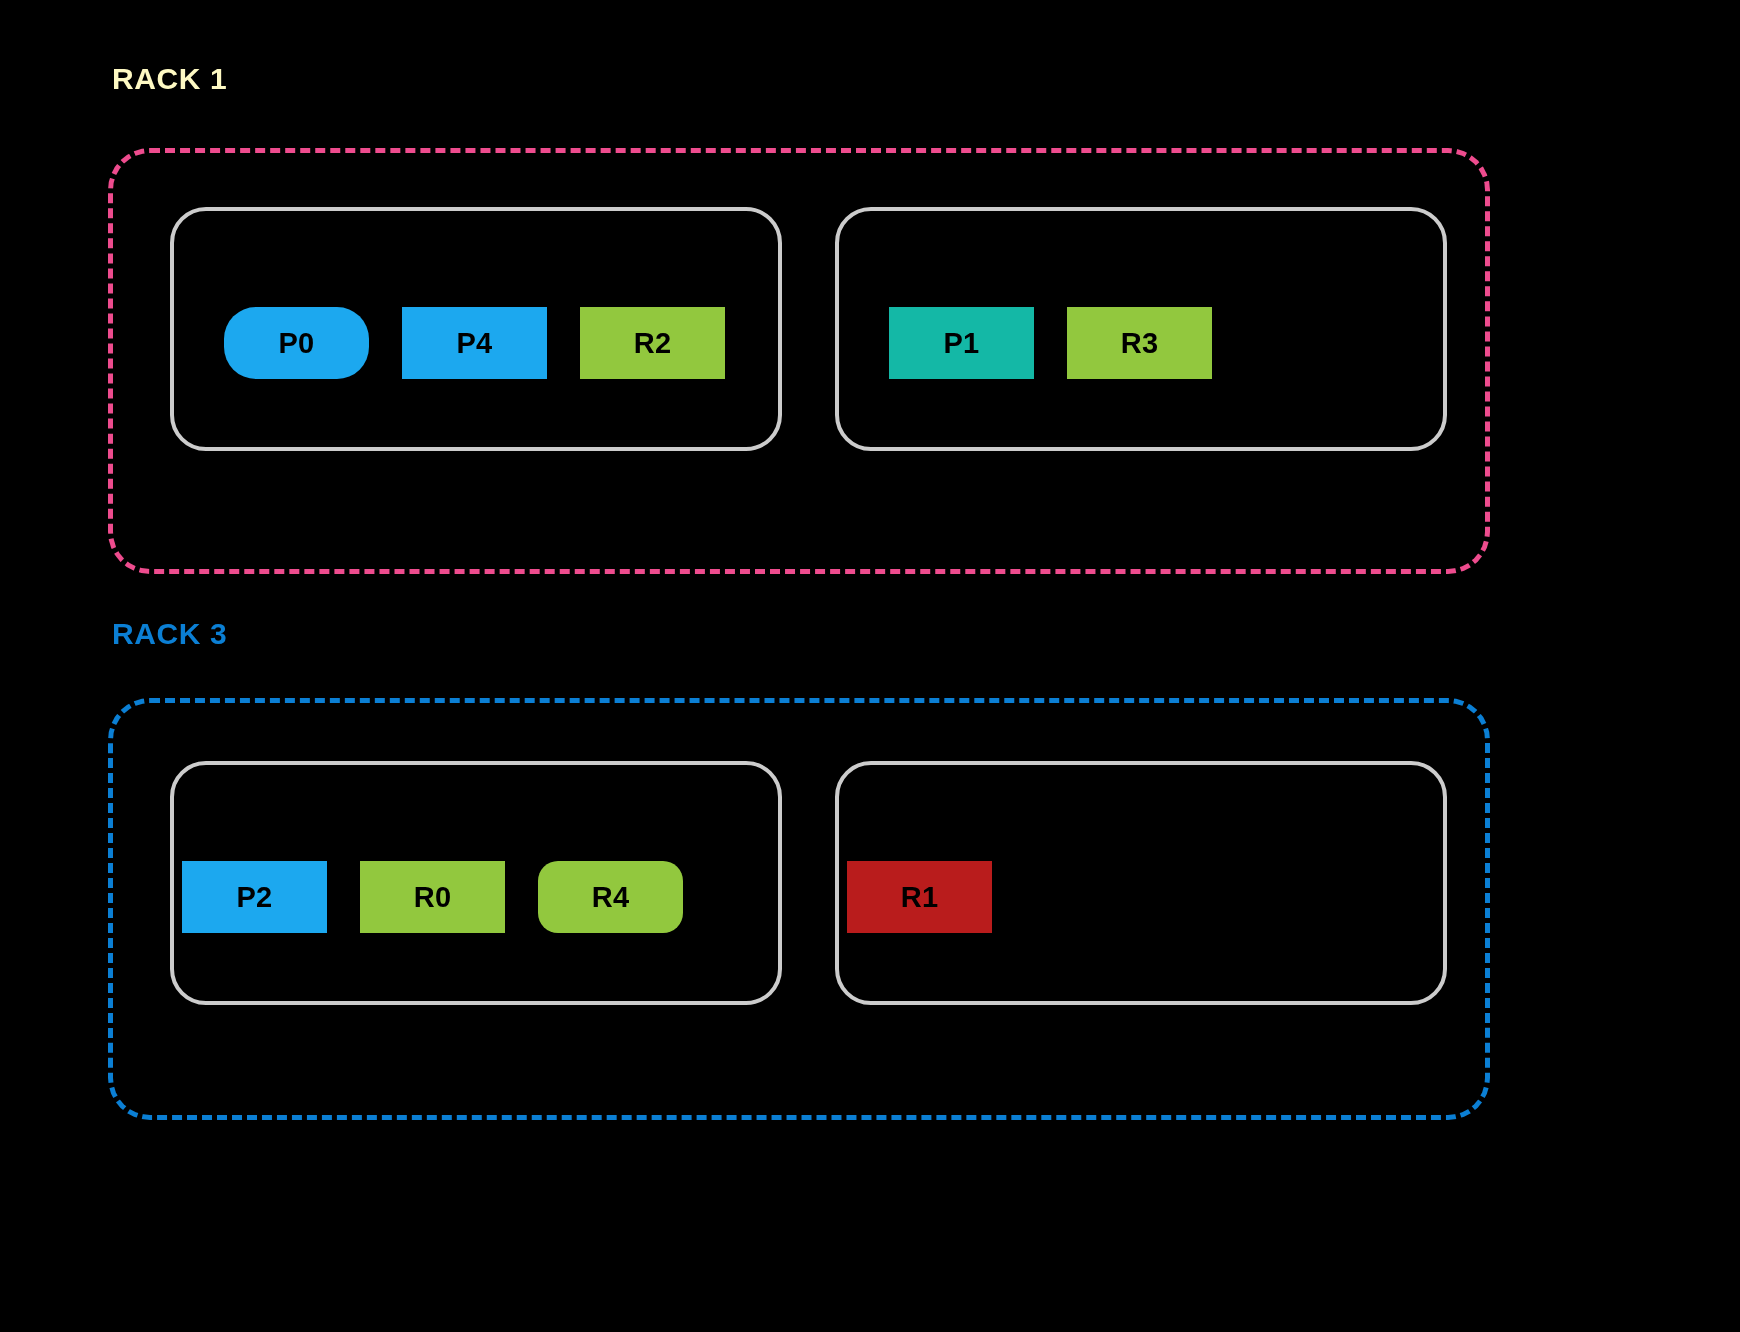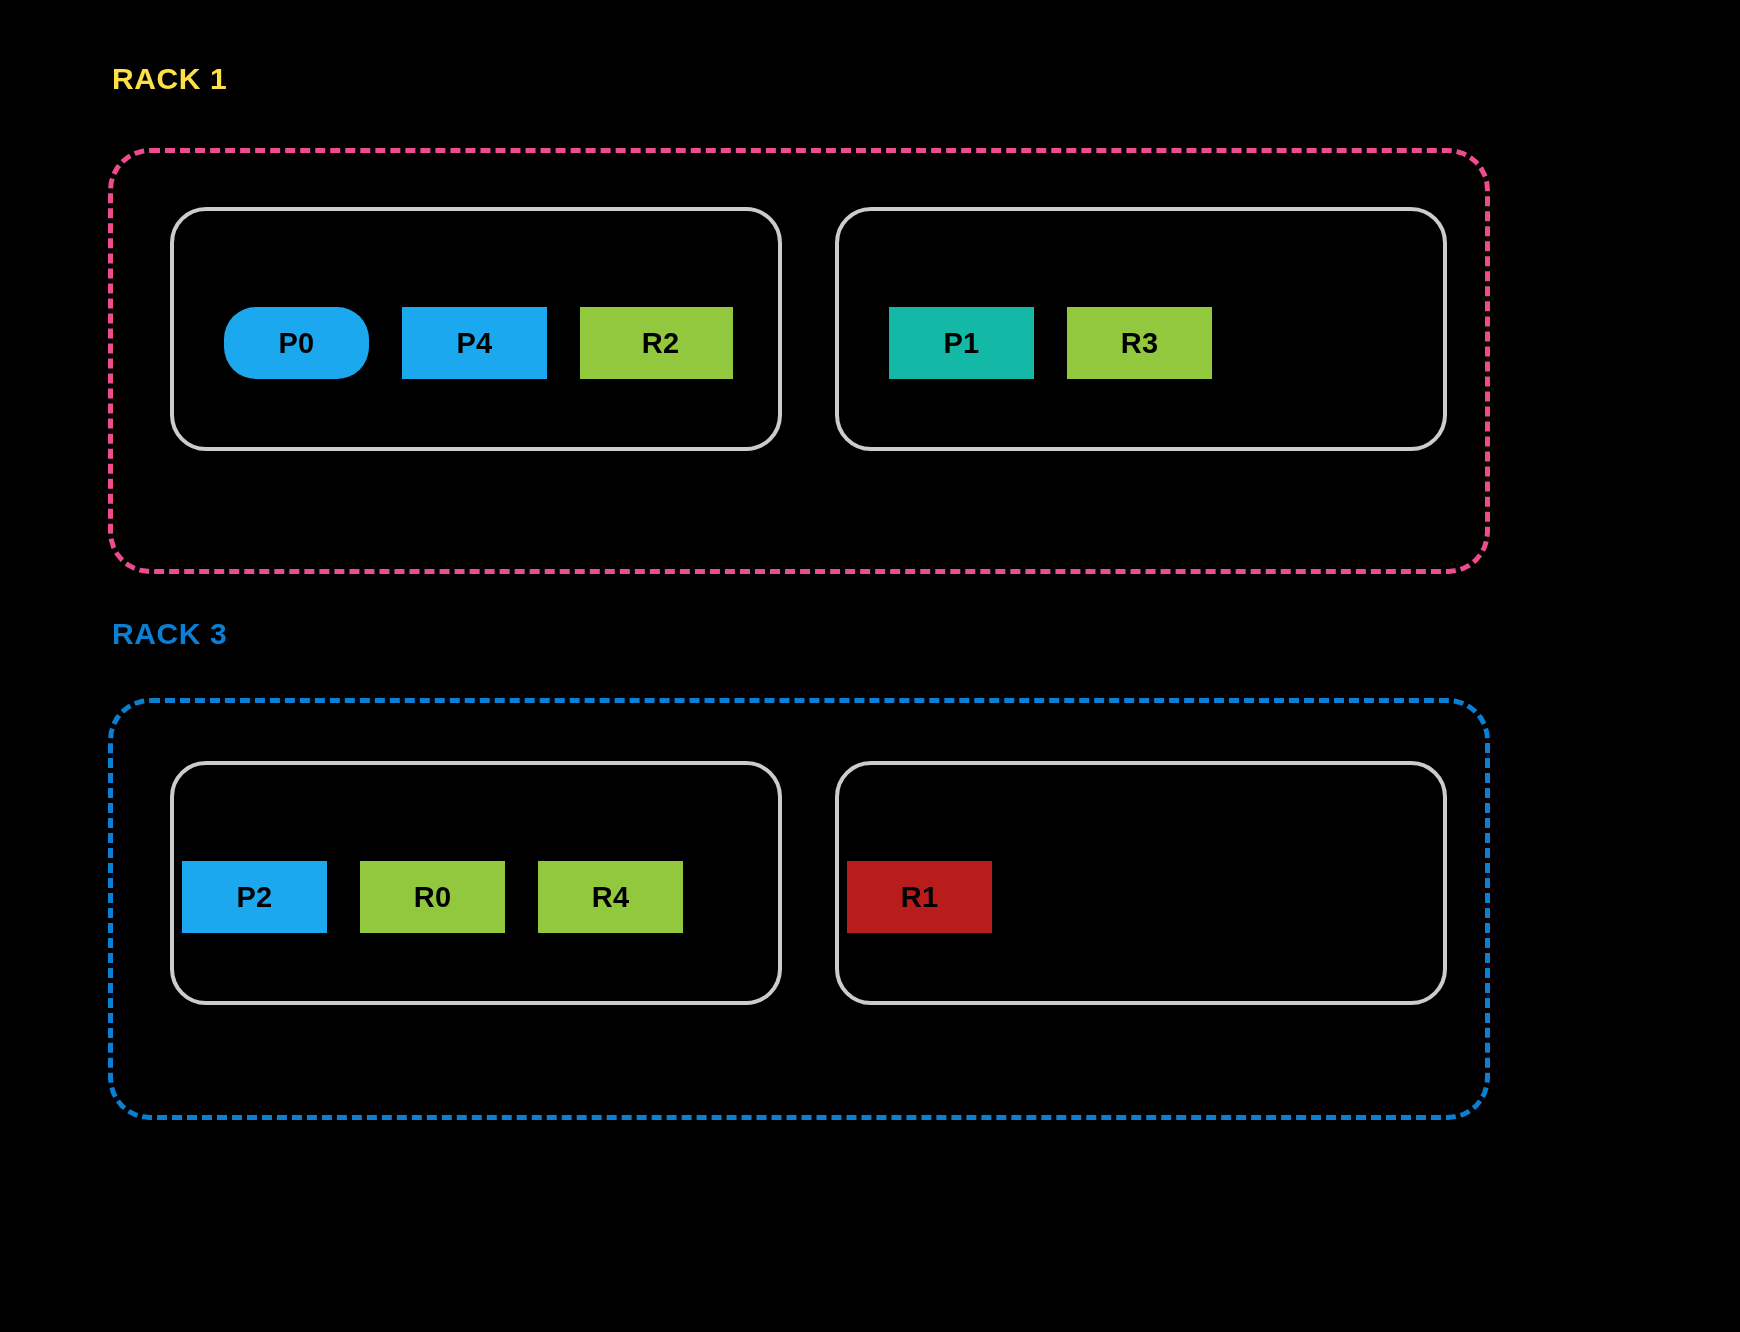--- a/index.html
+++ b/index.html
@@ -105,29 +105,29 @@
   }
   .chip.primary { background: #1ca8ef; }
   .chip.replica { background: #92c83e; }
 </style>
 </head>
 <body>
 
 <div id="canvas" style="background: rgb(0, 0, 0);">
 
   <div class="rack" id="rack-1">
-    <div class="rack-label" style="color: #fde047;">RACK 1</div>
+    <div class="rack-label" style="color: #fef9c3;">RACK 1</div>
 
     <div class="rack-box" style="border-color: rgb(238, 76, 142);">
 
       <div class="node n0" style="border-color: rgb(204, 204, 204);">
         <div class="node-inner">
           <div class="chip primary" style="color: rgb(0, 0, 0); background: rgb(28, 168, 239); border-radius: 32px;">P0</div>
           <div class="chip primary" style="color: rgb(0, 0, 0); background: rgb(28, 168, 239);">P4</div>
-          <div class="chip replica" style="color: rgb(0, 0, 0); background: rgb(146, 200, 62); padding-left: 8px;">R2</div>
+          <div class="chip replica" style="color: rgb(0, 0, 0); background: rgb(146, 200, 62);">R2</div>
         </div>
       </div>
 
       <div class="node n1" style="border-color: rgb(204, 204, 204);">
         <div class="node-inner">
           <div class="chip primary" style="color: rgb(0, 0, 0); background: #14b8a6;">P1</div>
           <div class="chip replica" style="color: rgb(0, 0, 0); background: rgb(146, 200, 62);">R3</div>
         </div>
       </div>
 
@@ -136,21 +136,21 @@
 
   <div class="rack" id="rack-2">
     <div class="rack-label" style="color: rgb(11, 127, 212);">RACK 3</div>
 
     <div class="rack-box" style="border-color: rgb(11, 127, 212);">
 
       <div class="node n0" style="border-color: rgb(204, 204, 204);">
         <div class="node-inner">
           <div class="chip primary" style="color: rgb(0, 0, 0); background: rgb(28, 168, 239);">P2</div>
           <div class="chip replica" style="color: rgb(0, 0, 0); background: rgb(146, 200, 62);">R0</div>
-          <div class="chip replica" style="color: rgb(0, 0, 0); background: rgb(146, 200, 62);">R4</div>
+          <div class="chip replica" style="color: rgb(0, 0, 0); background: rgb(146, 200, 62); border-radius: 20px;">R4</div>
         </div>
       </div>
 
       <div class="node n1" style="border-color: rgb(204, 204, 204);">
         <div class="node-inner">
           <div class="chip replica" style="color: rgb(0, 0, 0); background: #b91c1c;">R1</div>
         </div>
       </div>
 
     </div>

